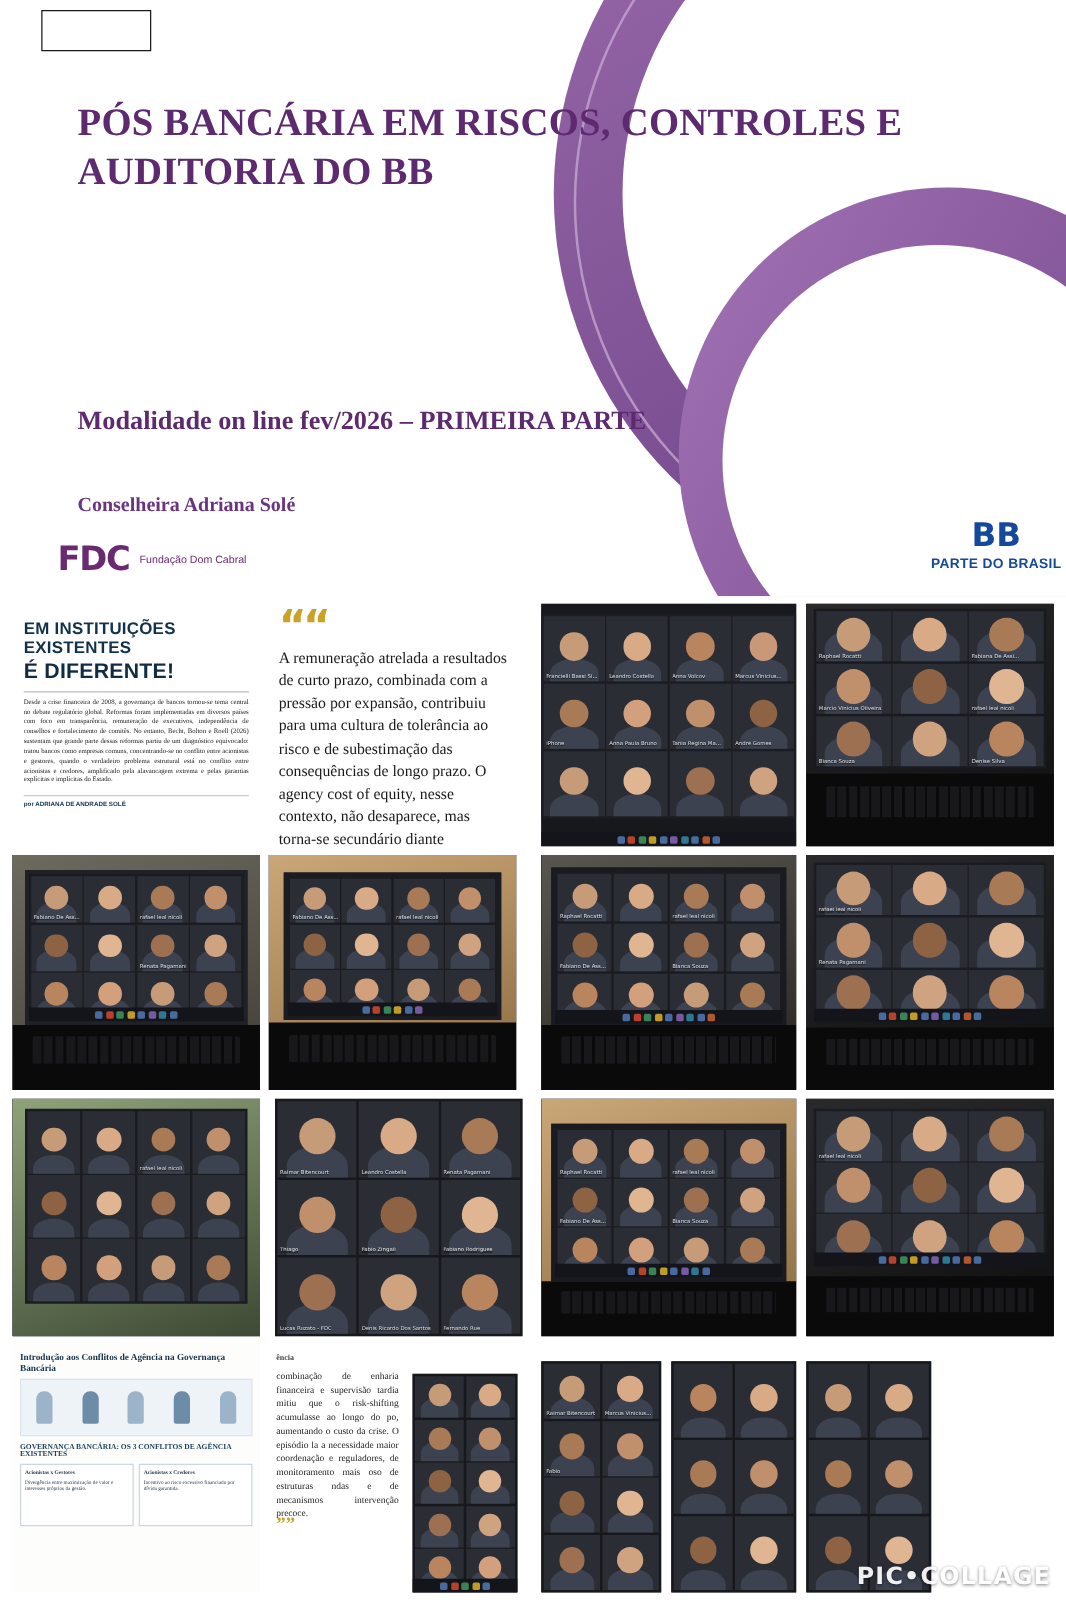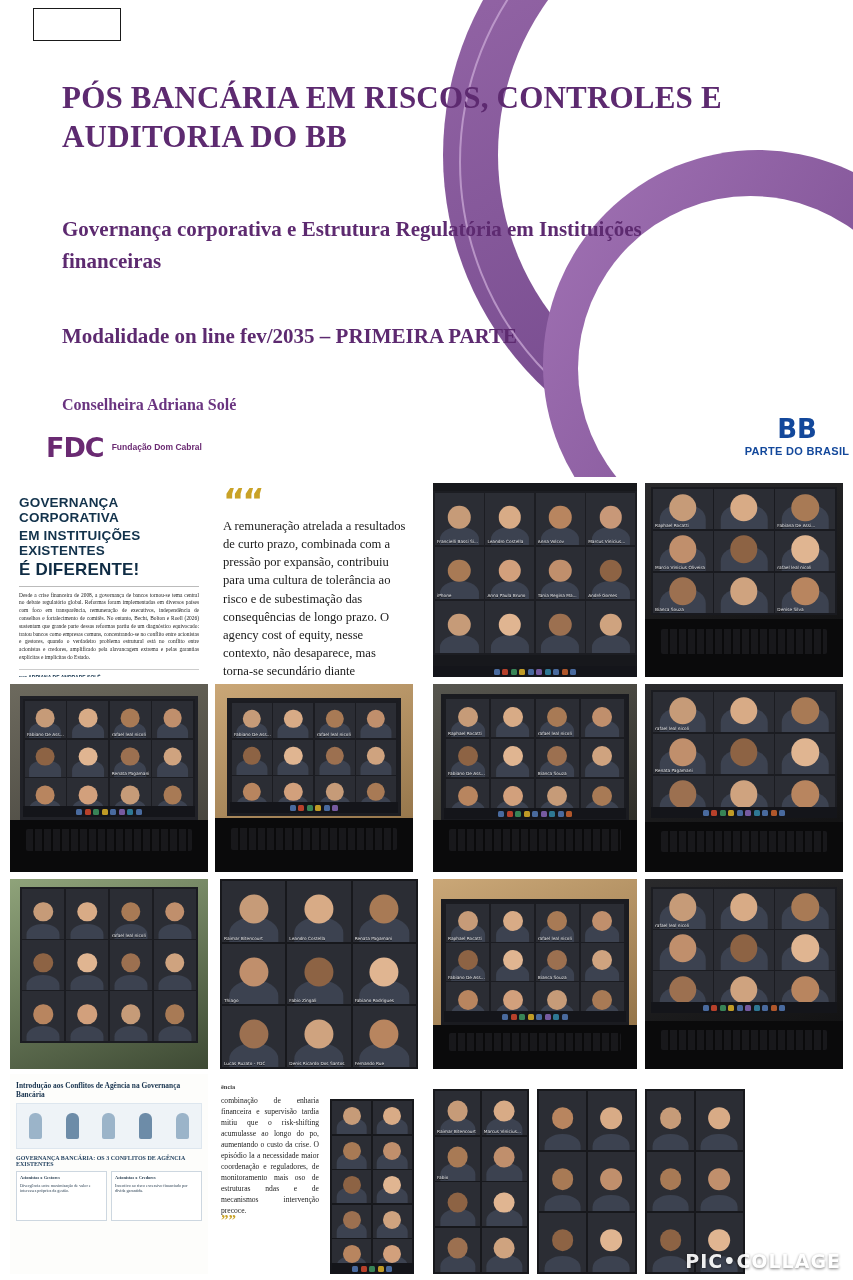--- a/index.html
+++ b/index.html
@@ -137,21 +137,21 @@
     font-weight: bold;
     font-size: 27px;
     color: #6a2a72;
     letter-spacing: -1px;
   }
   .fdc-text {
     font-family: "Liberation Sans", sans-serif;
     font-size: 8.5px;
     line-height: 1.25;
     color: #6a2a72;
-    font-weight: bold;
+    font-weight: normal;
   }
   .bb-logo {
     position: absolute;
     left: 741px;
     top: 396px;
     width: 112px;
     height: 80px;
     background: #ffffff;
     display: flex;
     flex-direction: column;
@@ -498,40 +498,38 @@
   <div class="arc-outer"></div>
   <div class="arc-inner-white"></div>
   <div class="arc-band"></div>
   <div class="arc-lower"></div>
   <div class="arc-lower-white"></div>
 
   <div class="slide-white-box"></div>
 
   <div class="slide-content">
     <div class="slide-title">PÓS BANCÁRIA EM RISCOS, CONTROLES E AUDITORIA DO BB</div>
-    <div class="slide-sub1">Governança corporativa e Estrutura Regulatória em Instituições financeiras</div>
-    <div class="slide-sub2">Modalidade on line fev/2035 – PRIMEIRA PARTE</div>
+    <div class="slide-sub2">Modalidade on line fev/2026 – PRIMEIRA PARTE</div>
     <div class="slide-author">Conselheira Adriana Solé</div>
 
     <div class="fdc-logo">
       <span class="fdc-mark">FDC</span>
       <span class="fdc-text">Fundação Dom Cabral</span>
     </div>
 
     <div class="bb-logo">
       <span class="bb-mark">BB</span>
       <span class="bb-text">PARTE DO BRASIL</span>
     </div>
   </div>
 </div>
 
 <div class="collage">
 
   <div class="cell doccard" style="left:10px; top:6px; width:198px; height:194px;">
-    <h3>GOVERNANÇA CORPORATIVA</h3>
     <h3>EM INSTITUIÇÕES EXISTENTES</h3>
     <div class="big">É DIFERENTE!</div>
     <div class="rule"></div>
     <p>Desde a crise financeira de 2008, a governança de bancos tornou-se tema central no debate regulatório global. Reformas foram implementadas em diversos países com foco em transparência, remuneração de executivos, independência de conselhos e fortalecimento de comitês. No entanto, Becht, Bolton e Roell (2026) sustentam que grande parte dessas reformas partiu de um diagnóstico equivocado: tratou bancos como empresas comuns, concentrando-se no conflito entre acionistas e gestores, quando o verdadeiro problema estrutural está no conflito entre acionistas e credores, amplificado pela alavancagem extrema e pelas garantias explícitas e implícitas do Estado.</p>
     <div class="byline">por ADRIANA DE ANDRADE SOLÉ</div>
 
   </div>
 
   <div class="cell quotecard" style="left:215px; top:6px; width:198px; height:194px;">
     <div class="quotemark">““</div>

